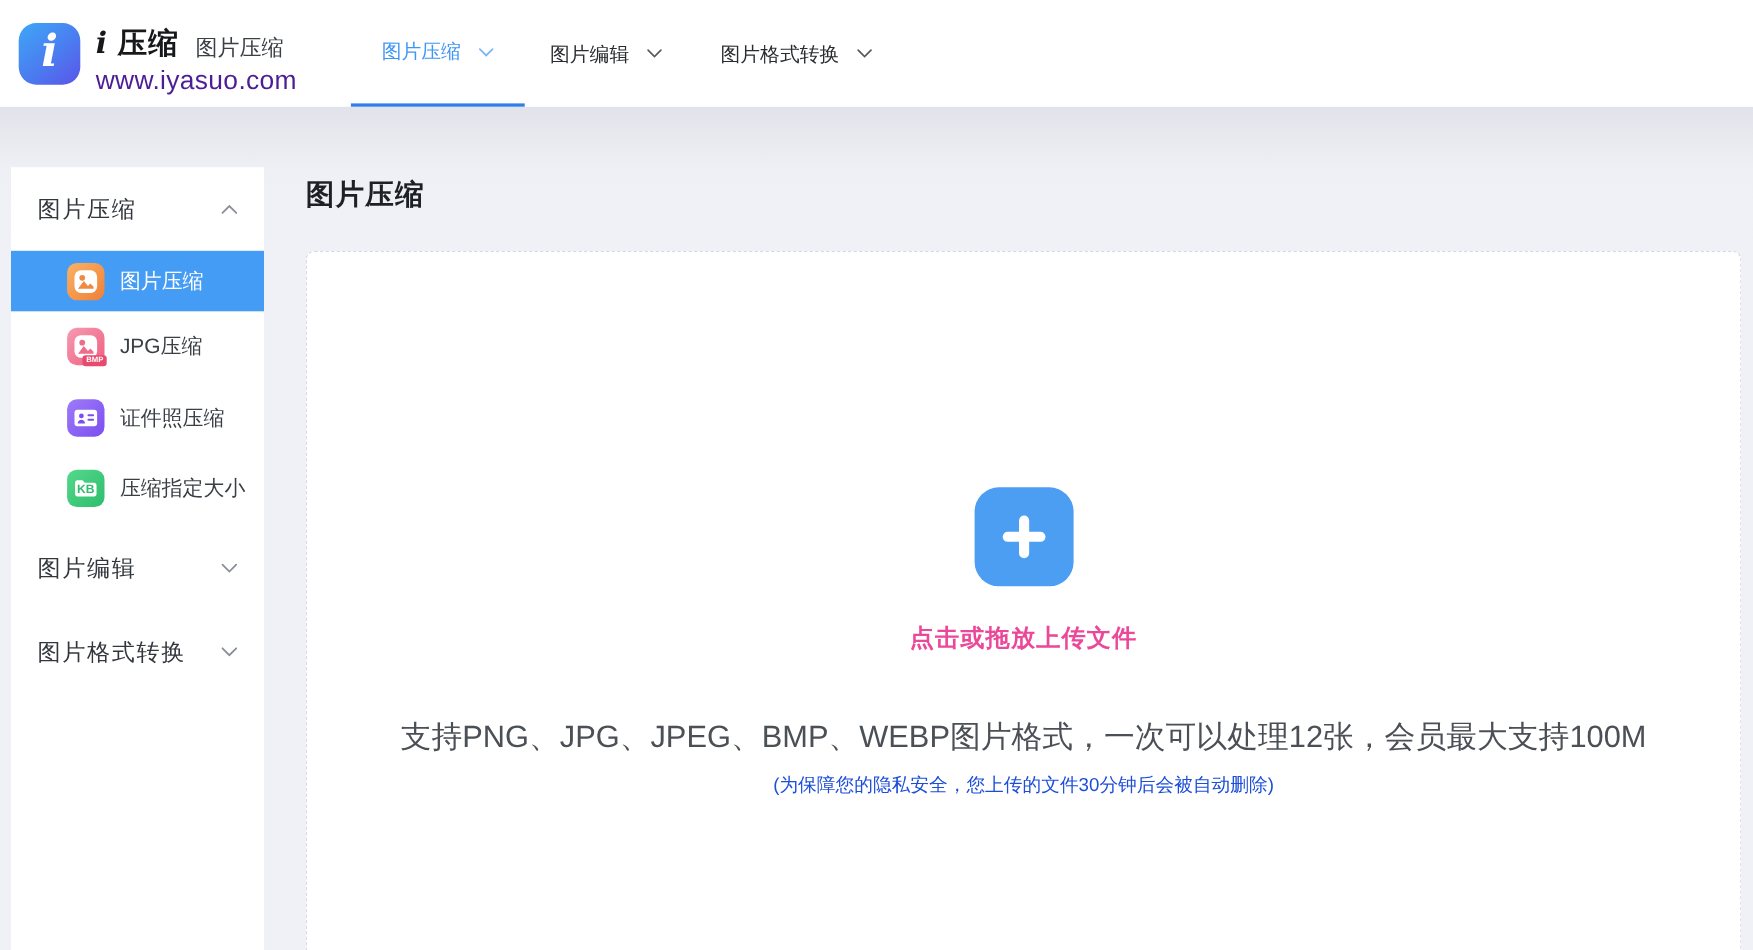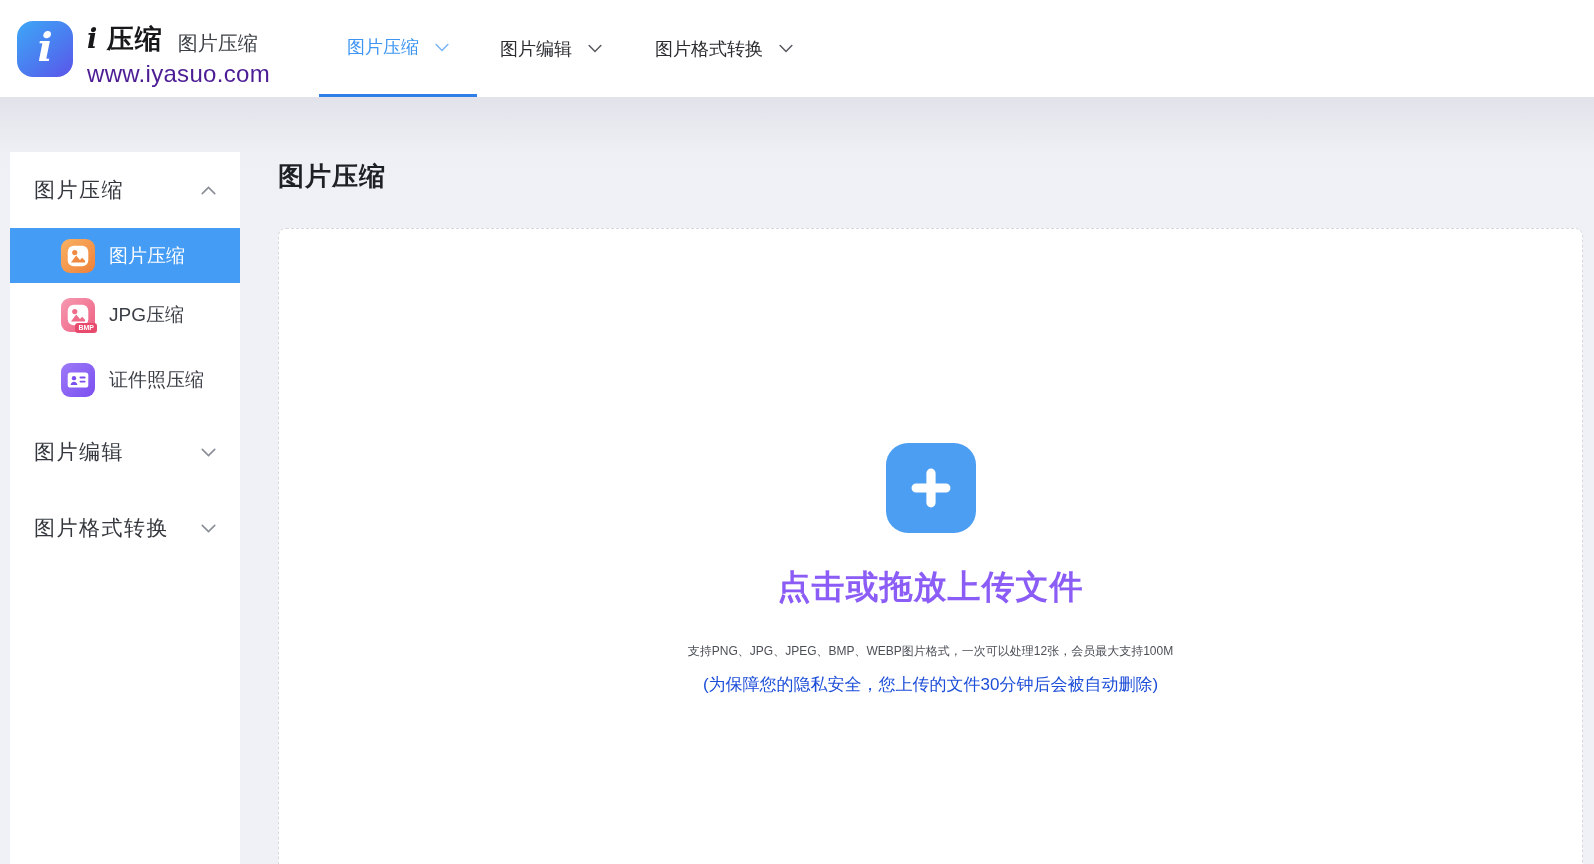--- a/index.html
+++ b/index.html
@@ -63,22 +63,22 @@
   .badge-pink { background:#e84a6e; } .badge-cyan { background:#1b9bc9; }
   .kb-text { position:absolute; font-size:11px; font-weight:bold; color:#2dbd6d; top:12px; left:0; right:0; text-align:center; }
 
   
   .page-title { position:absolute; left:278px; top:62px; font-size:26px; font-weight:bold; color:#1d2025; letter-spacing:1px; }
   .upload-box { position:absolute; left:278px; top:131px; width:1305px; height:705px;
     background:#ffffff; border:1px dashed #d7d9df; border-radius:8px; text-align:center; cursor:pointer; }
   .plus-btn { width:90px; height:90px; margin:214px auto 0 auto; background:#4c9ef3; border-radius:22px;
     display:flex; align-items:center; justify-content:center; cursor:pointer; }
   .plus-btn svg { width:54px; height:54px; }
-  .upload-heading { margin-top:32px; font-size:33px; font-weight:bold; color:#8b5cf6; letter-spacing:1px; }
-  .upload-support { margin-top:33px; font-size:12px; color:#4b4f56; }
+  .upload-heading { margin-top:32px; font-size:22px; font-weight:bold; color:#ec4899; letter-spacing:1px; }
+  .upload-support { margin-top:56px; font-size:28px; color:#4b4f56; }
   .upload-privacy { margin-top:13px; font-size:17px; color:#1d4ed8; }
 
   .chev svg { display:block; }
   .chev.up svg { transform:rotate(180deg); }
 </style>
 </head>
 <body>
 
 <div class="page">
 
@@ -167,20 +167,29 @@
               <rect x="2.5" y="5" width="19" height="14" rx="2.5" fill="#fff"></rect>
               <circle cx="8.3" cy="10.3" r="2" fill="currentColor"></circle>
               <path d="M5.2 16.6 c0-1.9 1.5-3.1 3.1-3.1 s3.1 1.2 3.1 3.1 z" fill="currentColor"></path>
               <rect x="13.4" y="8.8" width="5.6" height="1.7" rx="0.85" fill="currentColor"></rect>
               <rect x="13.4" y="12.6" width="5.6" height="1.7" rx="0.85" fill="currentColor"></rect>
             </svg>
         </span>
         <span class="label">证件照压缩</span>
       </div>
 
+      <div class="side-item">
+        <span class="tile tile-green">
+          <svg viewBox="0 0 24 24">
+              <path d="M3 7.2c0-1.1.9-2 2-2h4.2l2 2.1H19c1.1 0 2 .9 2 2v7.5c0 1.1-.9 2-2 2H5c-1.1 0-2-.9-2-2z" fill="#fff"></path>
+            </svg>
+          <span class="kb-text">KB</span>
+        </span>
+        <span class="label">压缩指定大小</span>
+      </div>
 
       <div class="side-section sec-2">
         <span>图片编辑</span>
         <span class="chev">
           <svg width="15" height="9" viewBox="0 0 12 7">
               <path d="M1 1l5 5 5-5" fill="none" stroke="currentColor" stroke-width="1.3" stroke-linecap="round"></path>
             </svg>
         </span>
       </div>
 

